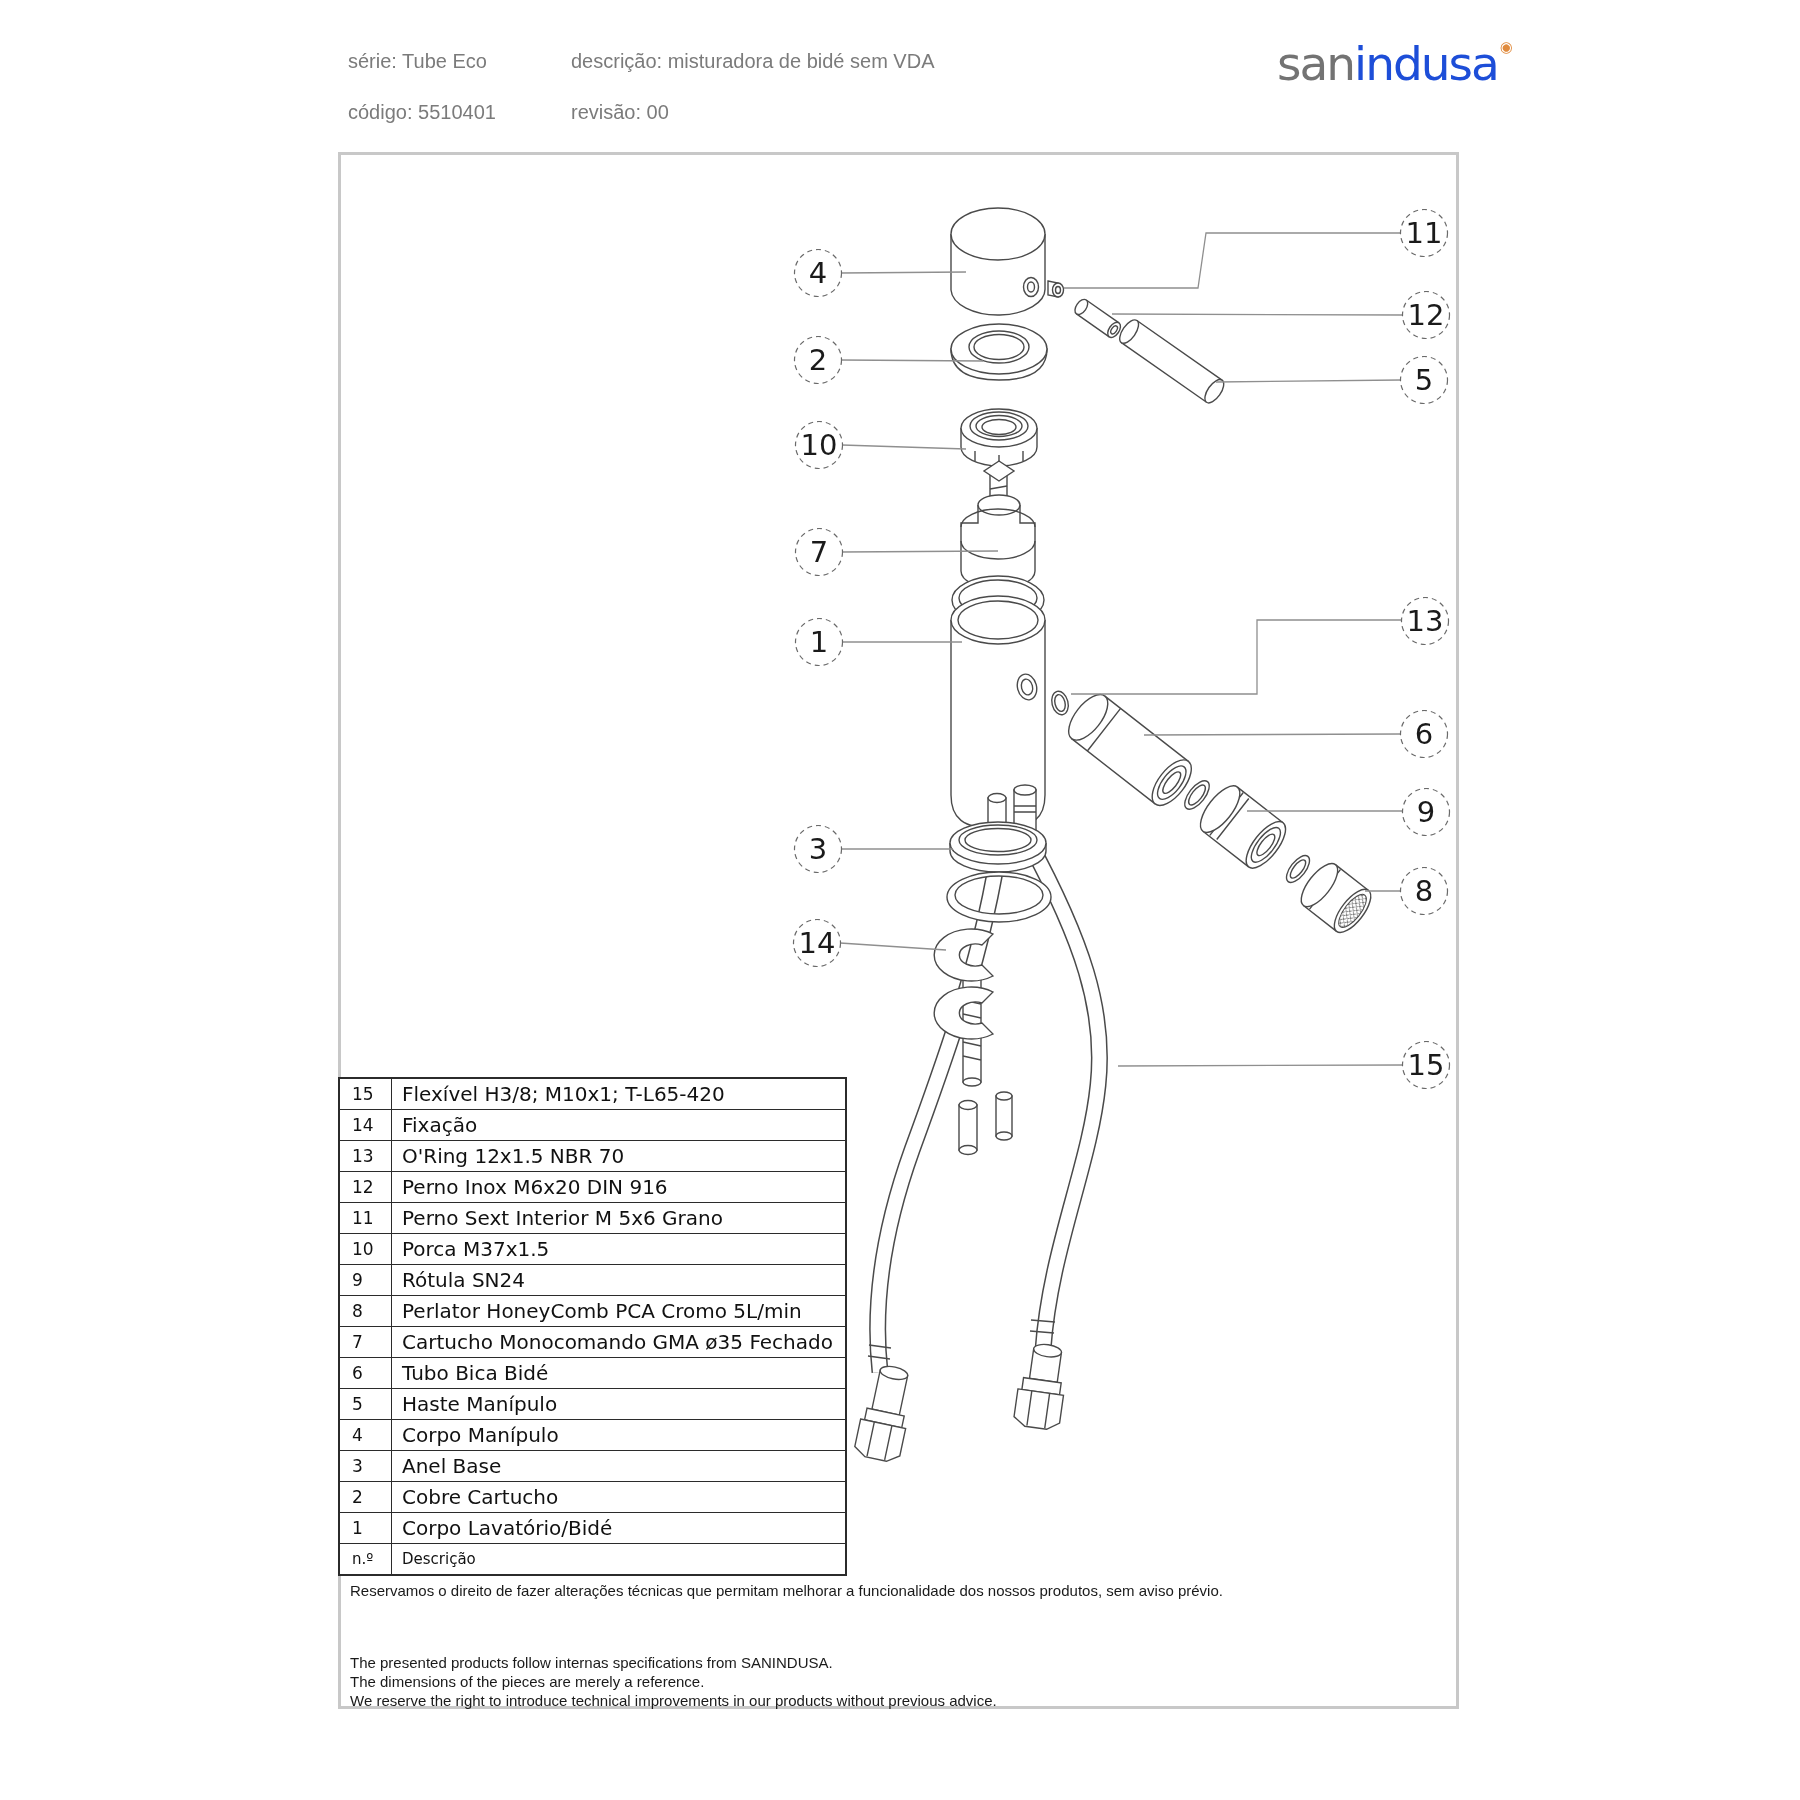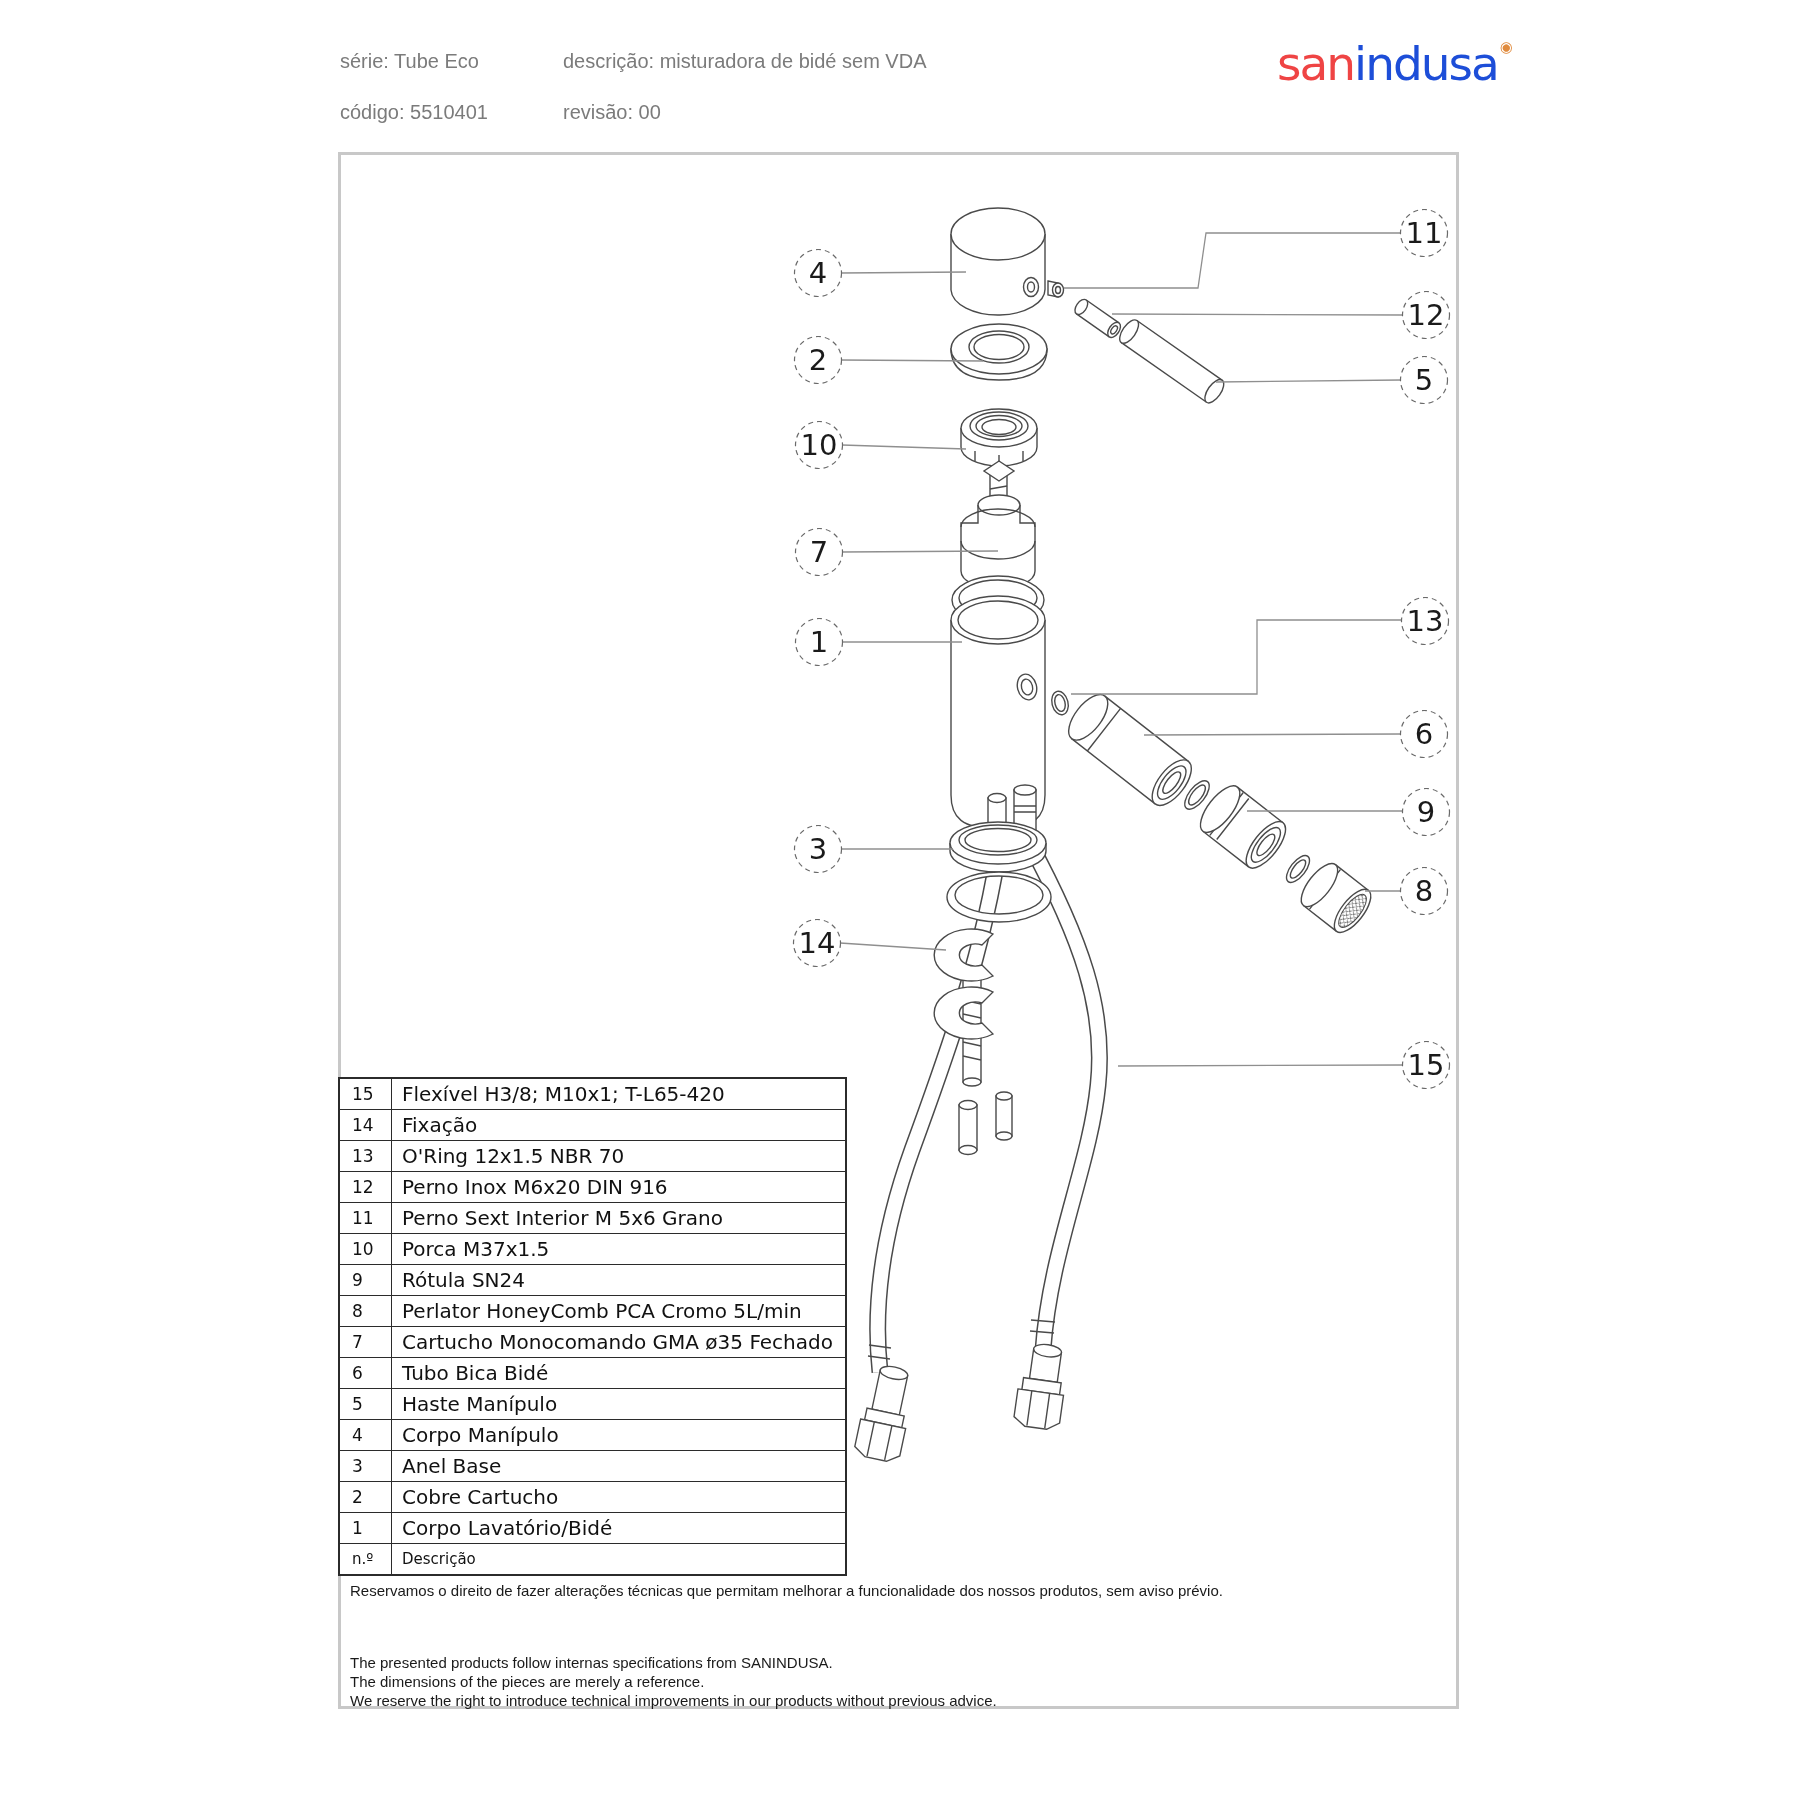--- a/index.html
+++ b/index.html
@@ -1,19 +1,19 @@
 <!DOCTYPE html>
 <html><head>
 <meta charset="utf-8">
 <style>
   html,body{margin:0;padding:0;background:#ffffff;}
   body{width:1800px;height:1800px;position:relative;font-family:"Liberation Sans",sans-serif;overflow:hidden;}
-  .hdr{position:absolute;font-size:20px;color:#7b7b7b;white-space:nowrap;}
+  .hdr{position:absolute;font-size:20px;color:#7b7b7b;white-space:nowrap;margin-left:8px;}
   .logo{position:absolute;left:1277px;top:36px;font-family:"DejaVu Sans",sans-serif;font-size:47px;letter-spacing:-2px;white-space:nowrap;font-weight:500;}
-  .logo .p1{color:#ef4444;text-align:center;}
+  .logo .p1{color:#737373;text-align:center;}
   .logo .p2{color:#1d4ed8;}
   .logo .mark{display:inline-block;font-size:15px;color:#E08B3E;vertical-align:28px;margin-left:2px;letter-spacing:0;}
   .frame{position:absolute;left:338px;top:152px;width:1121px;height:1557px;border:3px solid #c8c8c8;box-sizing:border-box;background:#fff;}
   svg.diagram{position:absolute;left:0;top:0;}
   .ln{stroke:#4a4a4a;stroke-width:1.4;fill:none;}
   .fw{stroke:#4a4a4a;stroke-width:1.4;fill:#ffffff;}
   .leader{stroke:#8f8f8f;stroke-width:1.3;fill:none;}
   .co-circle{fill:#ffffff;stroke:#6a6a6a;stroke-width:1.2;stroke-dasharray:5 4;}
   .co-text{font-family:"DejaVu Sans",sans-serif;font-size:29px;fill:#1a1a1a;text-anchor:middle;}
   .hose-dark{stroke:#4a4a4a;stroke-width:17;fill:none;}

